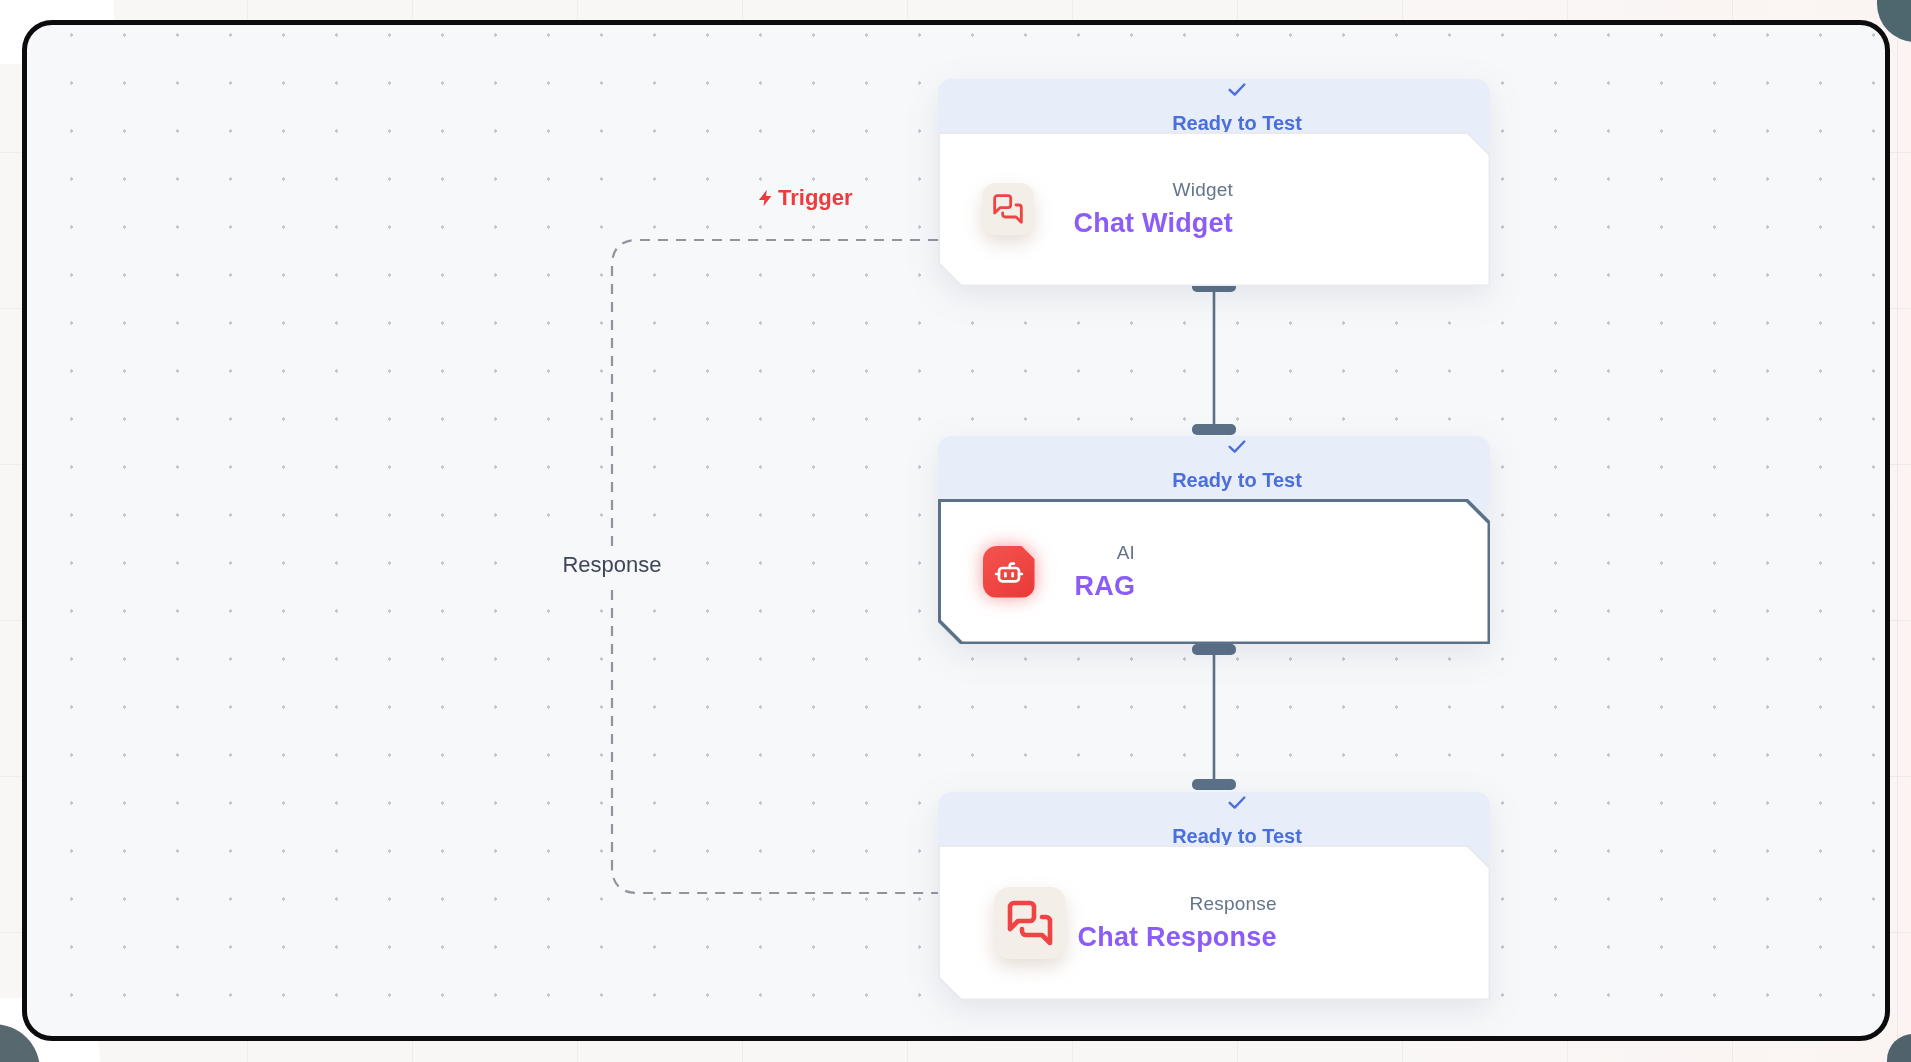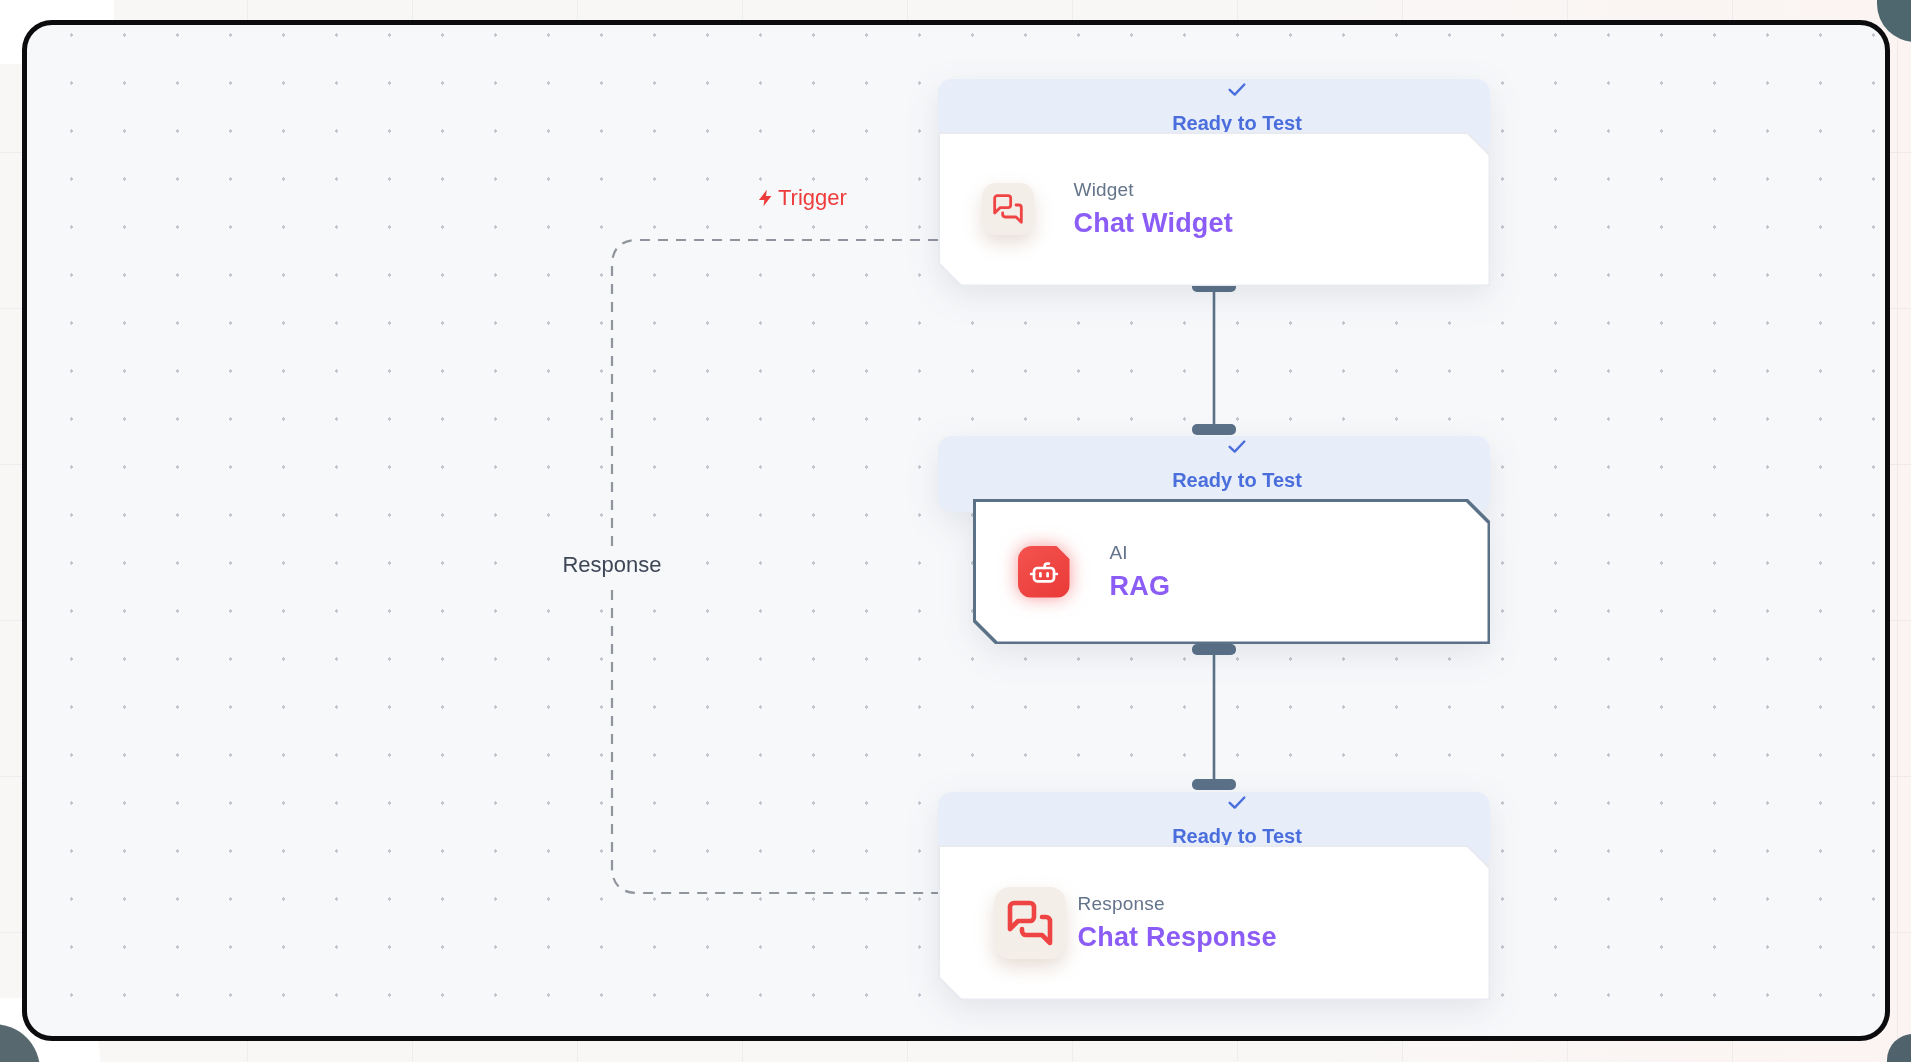--- a/index.html
+++ b/index.html
@@ -32,21 +32,21 @@
     background-size:53px 48px; background-position:18px 34px;
     border:5px solid #0c0c0e; border-radius:30px;
   }
 
   svg.edge-layer { position:absolute; left:0; top:0; width:1911px; height:1062px; pointer-events:none; }
 
   
   .trigger-label {
     position:absolute; left:756px; top:182px; height:32px;
     display:flex; align-items:center; gap:2px;
-    color:#ee3b3b; font-size:22px; font-weight:400;justify-content:center;
+    color:#ee3b3b; font-size:22px; font-weight:700;justify-content:center;
   }
   .response-label {
     position:absolute; left:546px; top:548px; width:132px; height:34px;
     display:flex; align-items:center; justify-content:center;
     background:#f7f8fa; color:#3e4757; font-size:22px; font-weight:500;
   }
 
   
   .node { position:absolute; left:938px; width:552px; filter:drop-shadow(0 10px 16px rgba(40,55,90,0.10)); }
   .node-1 { top:79px;  height:207px; }
@@ -57,21 +57,21 @@
     position:absolute; left:0; right:0; top:0; height:76px;
     background:#e8edfa; border-radius:14px;
     display:flex; align-items:center; gap:11px;
     padding:0 0 22px 46px;
     color:#4a6edc; font-size:20px; font-weight:700;flex-direction:column;
   }
   .badge .check { flex:0 0 auto; display:flex; }
 
   .card-border { position:absolute; left:0; right:0; bottom:0; }
   .node-1 .card-border, .node-3 .card-border { top:53px; background:#e8eaf0; }
-  .node-2 .card-border { top:63px; background:#5b7188;margin-left:35px; }
+  .node-2 .card-border { top:63px; background:#5b7188; }
   .card-border, .card-inner {
     clip-path: polygon(0 0, calc(100% - 22px) 0, 100% 22px, 100% 100%, 22px 100%, 0 calc(100% - 22px));
   }
   .card-inner {
     position:absolute; inset:1.5px; background:#ffffff;
     display:flex; align-items:center; padding-left:42px; gap:40px;
   }
   .node-2 .card-inner { inset:2.5px; }
   .node-3 .card-inner { padding-left:54px; gap:12px; }
 
@@ -81,21 +81,21 @@
     display:grid; place-items:center; flex:0 0 auto;
   }
   .node-3 .icon-tile { width:72px; height:72px; border-radius:16px; }
   .icon-glow { filter:drop-shadow(0 0 9px rgba(239,68,68,0.55)); flex:0 0 auto; }
   .icon-tile.red {
     background:linear-gradient(145deg,#f4534f,#e93a38);
     box-shadow:none;
     clip-path: polygon(0 0, 74% 0, 100% 26%, 100% 100%, 0 100%);
   }
 
-  .text-col { display:flex; flex-direction:column; gap:7px; }
+  .text-col { display:flex; flex-direction:column; gap:7px;align-items:flex-end; }
   .category { font-size:19px; color:#64748b; letter-spacing:0.2px; }
   .title    { font-size:27px; font-weight:700; color:#8b5cf6; letter-spacing:0.2px; }
 </style>
 </head>
 <body>
 
 <div class="page">
 
   <div class="deco deco-tl-white"></div>
   <div class="deco deco-tr-dark"></div>

